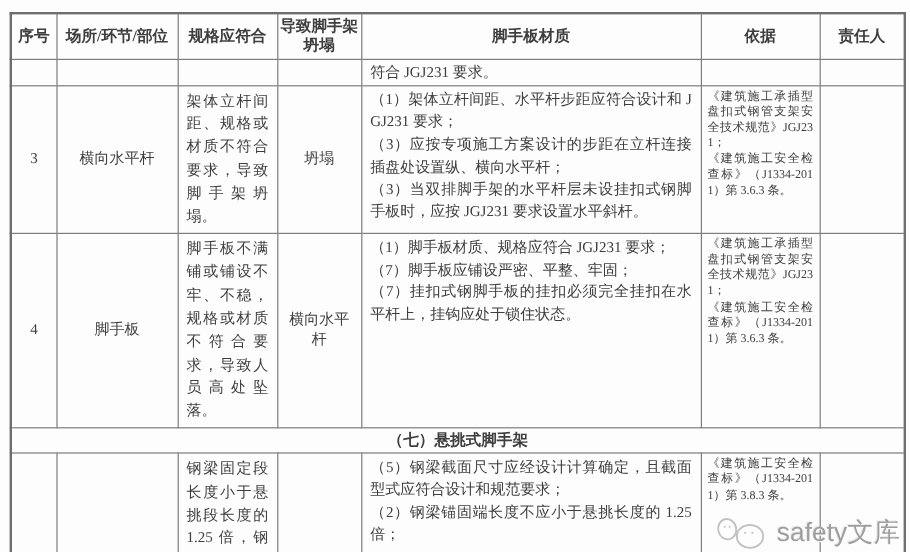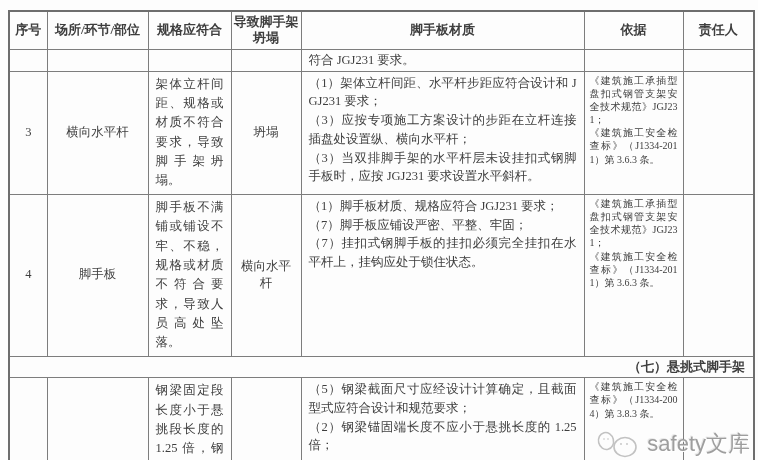--- a/index.html
+++ b/index.html
@@ -63,21 +63,21 @@
     font-size: 10px;
   }
   .c-owner { text-align: center; }
   tr.r-cont  { height: 22px; }
   tr.r-cont .c-measures { line-height: 1.3; }
   tr.r-main3 { height: 118px; }
   tr.r-main4 { height: 110px; }
   tr.r-sect  { height: 21px; }
   tr.r-sect td {
     font-weight: bold;
-    text-align: right;
+    text-align: center;
     padding: 1px 8px;
     font-size: 13px;
   }
   tr.r-main1 { height: 131px; }
   .measure-line { margin: 0; }
   .watermark {
     position: absolute;
     right: 8px;
     bottom: 1px;
     display: flex;
@@ -172,21 +172,21 @@
         <td class="c-no">1</td>
         <td class="c-place">悬挑钢梁</td>
         <td class="c-risk">钢梁固定段长度小于悬挑段长度的 1.25 倍，钢梁与建筑结构锚固措施不符合要求，钢梁间距未按悬挑架体</td>
         <td class="c-accident">坍塌</td>
         <td class="c-measures">
           <div class="measure-line">（5）钢梁截面尺寸应经设计计算确定，且截面型式应符合设计和规范要求；</div>
           <div class="measure-line">（2）钢梁锚固端长度不应小于悬挑长度的 1.25 倍；</div>
 
         </td>
         <td class="c-basis">
-          <div class="measure-line">《建筑施工安全检查标》（J1334-2004）第 3.8.3 条。</div>
+          <div class="measure-line">《建筑施工安全检查标》（J1334-2011）第 3.8.3 条。</div>
         </td>
         <td class="c-owner"></td>
       </tr>
 
     </tbody>
   </table>
 
   <div class="watermark">
     <svg width="46" height="30" viewBox="0 0 46 30" aria-hidden="true">
       <g fill="none" stroke="#c2c2c2" stroke-width="1.6">

